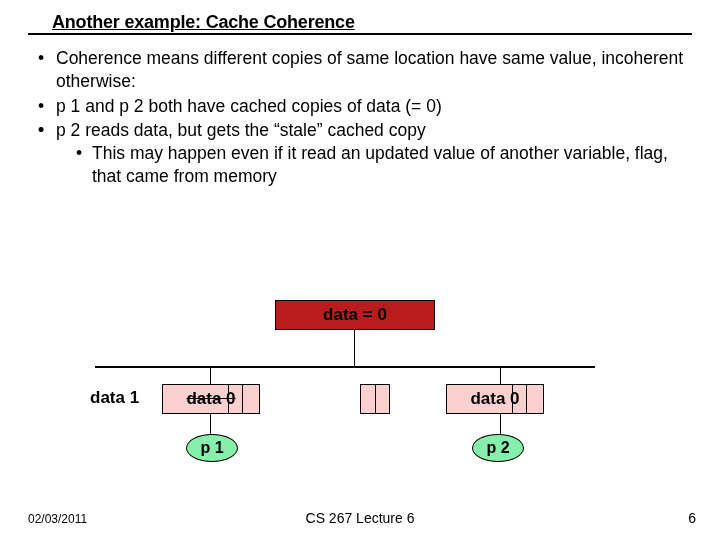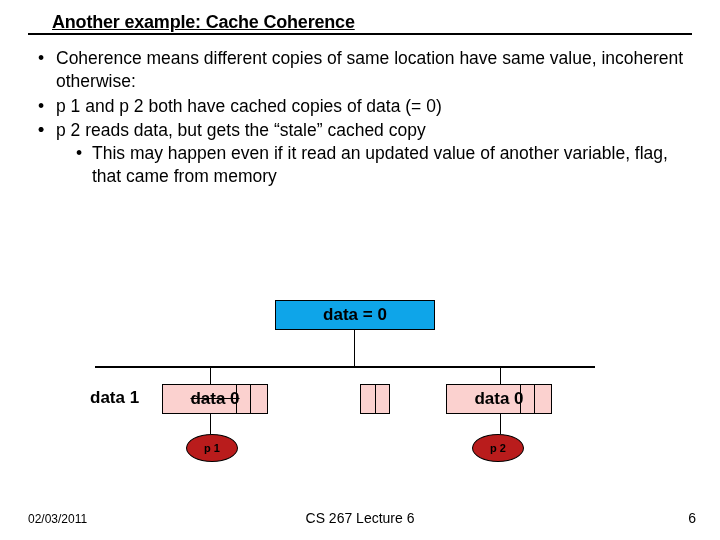--- a/index.html
+++ b/index.html
@@ -61,41 +61,41 @@
     left: 50px;
     width: 620px;
     height: 200px;
   }
   .mem-box {
     position: absolute;
     left: 225px;
     top: 0;
     width: 160px;
     height: 30px;
-    background: #0ea5e9;
+    background: #b91c1c;
     border: 1px solid #000;
     font-size: 17px;
     font-weight: bold;
     text-align: center;
     line-height: 28px;
   }
   .bus-line {
     position: absolute;
     top: 66px;
     left: 45px;
     width: 500px;
     border-top: 2px solid #000;
   }
   .vconn-mem { position:absolute; left:304px; top:30px; width:0; height:36px; border-left:1px solid #000; }
   .vconn-l   { position:absolute; left:160px; top:66px; width:0; height:18px; border-left:1px solid #000; }
   .vconn-r   { position:absolute; left:450px; top:66px; width:0; height:18px; border-left:1px solid #000; }
   .cache {
     position: absolute;
     top: 84px;
-    width: 106px;
+    width: 98px;
     height: 30px;
     background: #fbd1cf;
     border: 1px solid #000;
     font-size: 17px;
     font-weight: bold;
     text-align: center;
     line-height: 28px;
   }
   .cache.left  { left: 112px; }
   .cache.right { left: 396px; }
@@ -113,22 +113,22 @@
     top: 88px; left: 40px;
     font-size:17px; font-weight:bold;
   }
   .proc {
     position:absolute;
     top: 134px;
     width: 52px;
     height: 28px;
     border: 1.5px solid #000;
     border-radius: 50%;
-    background: #b91c1c;
-    font-size: 11px;
+    background: #86efac;
+    font-size: 16px;
     font-weight: bold;
     text-align: center;
     line-height: 26px;
   }
   .proc.left  { left: 136px; }
   .proc.right { left: 422px; }
   .vconn-pl { position:absolute; left:160px; top:114px; width:0; height:20px; border-left:1px solid #000; }
   .vconn-pr { position:absolute; left:450px; top:114px; width:0; height:20px; border-left:1px solid #000; }
   .footer-date {
     position:absolute; left:28px; bottom:14px; font-size:12px;

